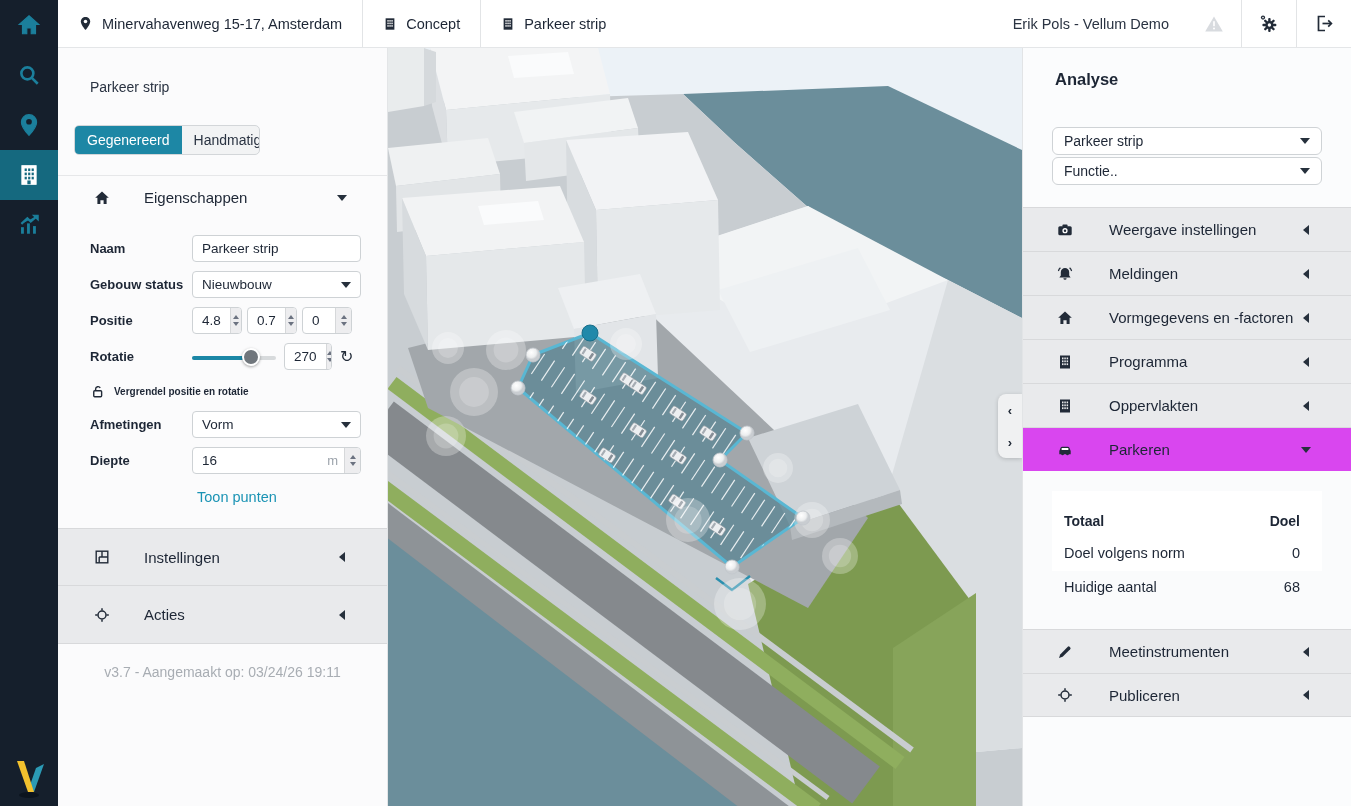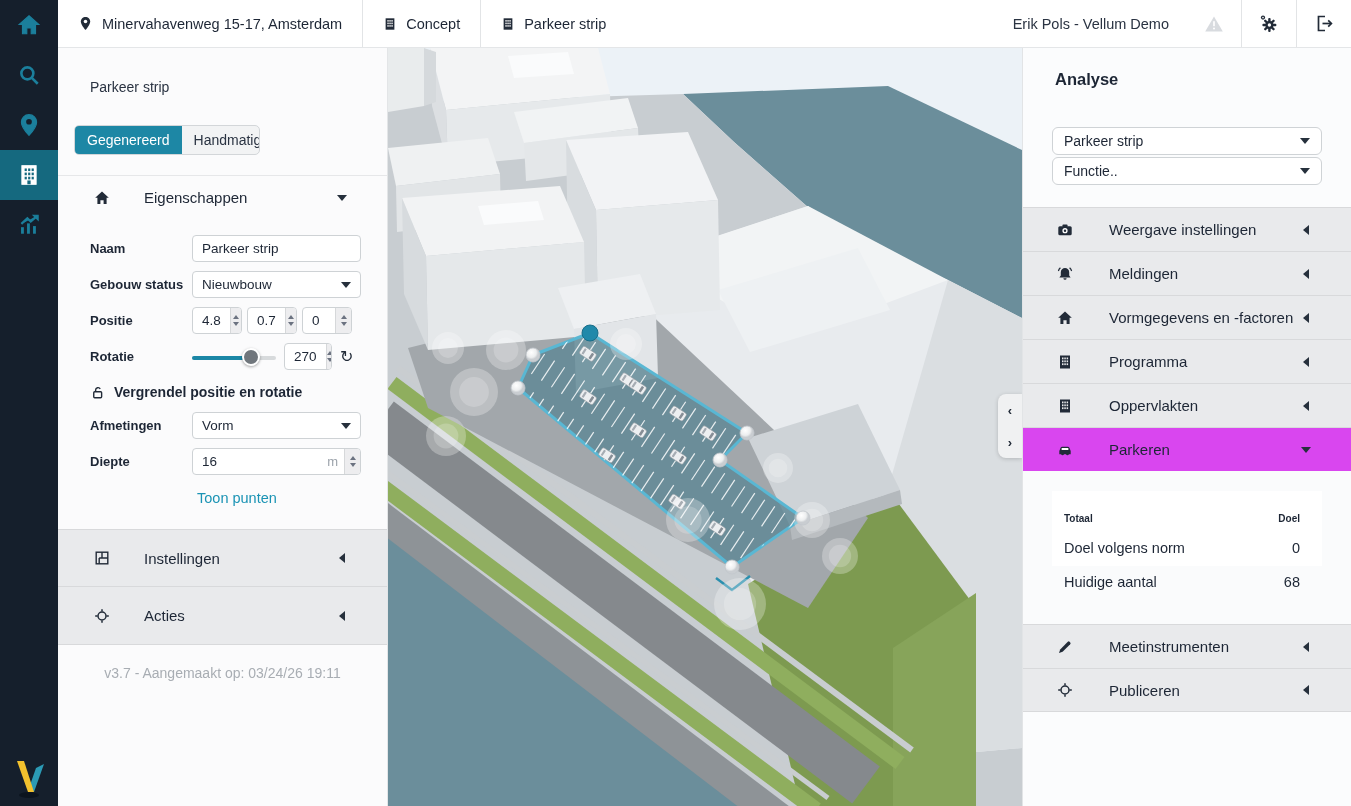--- a/index.html
+++ b/index.html
@@ -64,21 +64,21 @@
   .numtrio { display:flex; gap:5px; width:100%; }
   .numtrio .inputbox { width:50px; }
   #rot-slider { position:relative; width:84px; height:18px; margin-right:8px; cursor:pointer; }
   #rot-track { position:absolute; top:8px; left:0; width:100%; height:4px; border-radius:2px; background:#d7dadc; }
   #rot-fill { position:absolute; top:8px; left:0; width:70%; height:4px; border-radius:2px; background:#1b87a6; }
   #rot-thumb { position:absolute; top:0; left:calc(70% - 9px); width:18px; height:18px; border-radius:50%;
                background:#70767c; border:2px solid #fff; box-shadow:0 1px 3px rgba(0,0,0,.35); }
   #rot-num { width:48px; margin-right:8px; }
   #rotate-glyph { font-family:"DejaVu Sans", sans-serif; font-size:16px; color:#222b38; cursor:pointer; }
   #lock-row { display:flex; align-items:center; gap:9px; margin:14px 0 12px; }
-  #lock-row span { font-size:14px; font-weight:bold; color:#1d2635; }
+  #lock-row span { font-size:10px; font-weight:bold; color:#1d2635; }
   #toon-punten { font-size:14.5px; color:#1a93b4; margin:6px 0 0 107px; cursor:pointer; display:inline-block; }
   #lp-footer { text-align:center; font-size:14px; color:#a8adb3; margin-top:20px; }
 
   
   #viewport { position:absolute; left:388px; top:48px; width:634px; height:758px; overflow:hidden; background:#ecf2f7; }
   #collapse-pill { position:absolute; right:0; top:346px; width:24px; height:64px; background:#f0f1f2;
                    border-radius:8px 0 0 8px; box-shadow:0 1px 4px rgba(0,0,0,.18);
                    display:flex; flex-direction:column; align-items:center; justify-content:space-around; }
   .pill-btn { font-size:13px; font-weight:bold; color:#222b38; cursor:pointer; line-height:1; padding:4px 6px; }
 
@@ -95,21 +95,21 @@
   #rp-sections { margin-top:22px; }
   .rp-acc { display:flex; align-items:center; height:44px; background:#e9eaec; border-top:1px solid #d8d9db; cursor:pointer; }
   .rp-acc:last-of-type { border-bottom:1px solid #d8d9db; }
   .rp-acc .aicon { margin-left:34px; width:16px; height:16px; flex:0 0 16px; }
   .rp-acc .alabel { margin-left:36px; font-size:15px; color:#1d2635; }
   .rp-acc .sp { flex:1; }
   .rp-acc.open { background:#d946ef;justify-content:space-between; }
   #parkeren-body { background:#fafbfc; padding:20px 29px 26px; }
   #ptable-white { background:#fff; padding:14px 0 2px; }
   .prow { display:flex; align-items:center; justify-content:space-between; padding:8px 22px 8px 12px; font-size:14.5px; color:#1d2635; }
-  .prow.phead { font-weight:bold; font-size:10px; }
+  .prow.phead { font-weight:bold; font-size:14px; }
   .prow .pval { }
 </style>
 </head>
 <body>
 
 <div id="sidebar">
   <div class="nav-item">
     <svg viewBox="0 0 22 22">
         <path class="nav-ink" stroke="none" d="M11 2.5 L20 10.5 H17 V19 H13 V13.8 H9 V19 H5 V10.5 H2 Z"></path>
       </svg>

